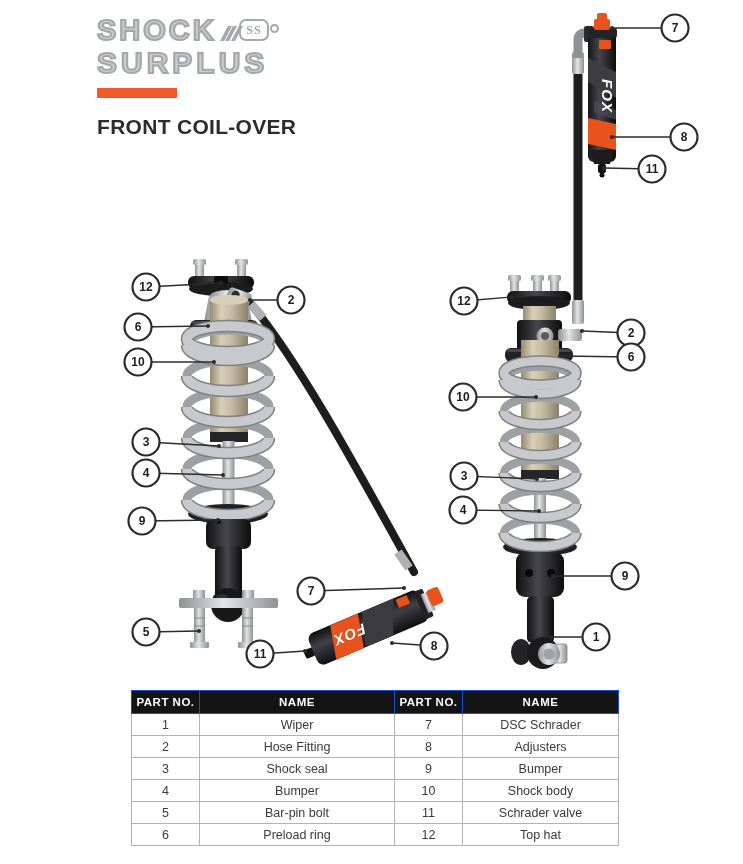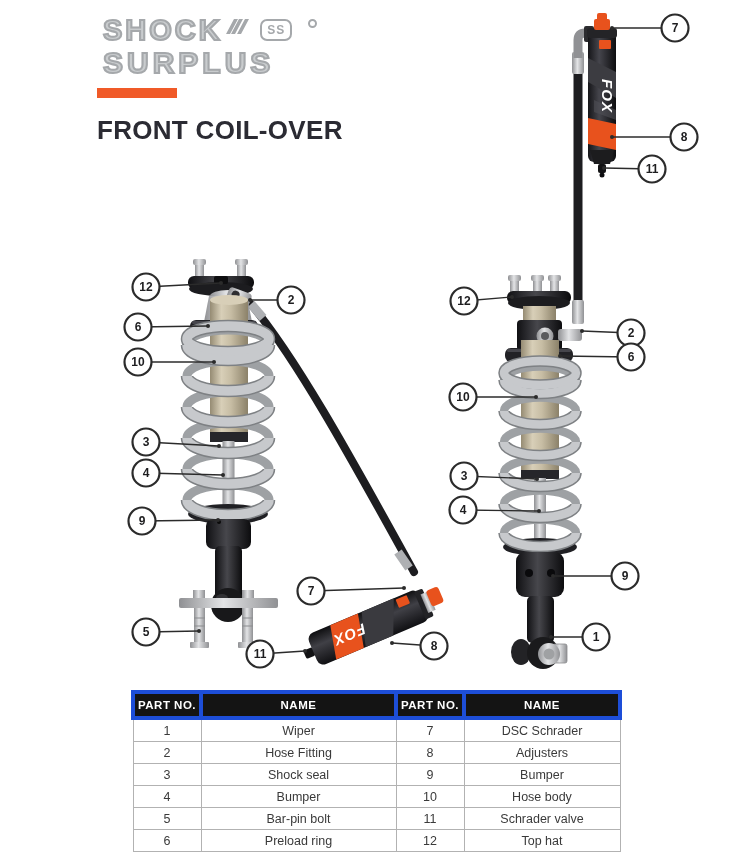--- a/index.html
+++ b/index.html
@@ -1,50 +1,50 @@
 <!DOCTYPE html>
 <html><head>
 <meta charset="utf-8">
 <style>
   html,body{margin:0;padding:0;background:#ffffff;}
   .page{position:relative;width:743px;height:864px;background:#ffffff;overflow:hidden;
         font-family:"Liberation Sans",sans-serif;}
   
-  .logo{position:absolute;left:97px;top:14px;margin-left:6px;}
+  .logo{position:absolute;left:97px;top:14px;}
   .logo-row{display:flex;align-items:center;gap:7px;height:32px;}
   .logo-word{font-weight:bold;font-size:29px;line-height:29px;letter-spacing:3px;
              color:#c9ccce;-webkit-text-stroke:2.1px #a5a8ab;}
   .logo-word2{letter-spacing:4px;font-size:30px;}
-  .logo-badge{display:flex;align-items:flex-start;gap:16px;}
+  .logo-badge{display:flex;align-items:flex-end;gap:1px;font-family:Liberation Serif, serif;}
   .spring-bars{display:flex;gap:2px;}
   .spring-bars span{display:block;width:3.5px;height:15px;background:#a5a8ab;transform:skewX(-28deg);}
   .ss-box{border:2.5px solid #a5a8ab;border-radius:7px;height:18px;padding:0 5px;display:flex;
           align-items:center;font-weight:bold;font-size:12px;letter-spacing:1px;color:#a5a8ab;}
   .deg-dot{width:5px;height:5px;border:2px solid #a5a8ab;border-radius:50%;margin-bottom:8px;}
   .accent-bar{position:absolute;left:97px;top:88px;width:80px;height:10px;background:#f05a28;}
   
-  .diagram-title{position:absolute;top:115px;font-size:26px;font-weight:800;
+  .diagram-title{position:absolute;top:115px;font-size:21px;font-weight:800;
                  color:#2b2b33;letter-spacing:.3px;white-space:nowrap;}
   .title-front{left:97px;}
   .title-rear{left:402px;}
   
   .figure{position:absolute;left:0;top:0;width:743px;height:690px;}
   .leader{stroke:#2b2b2b;stroke-width:1.4px;}
   .leader-dot{fill:#2b2b2b;}
   .co-circle{fill:#ffffff;stroke:#2b2b2b;stroke-width:2.2px;}
   .co-num{font-family:"Liberation Sans",sans-serif;font-size:12px;font-weight:bold;
           fill:#1d1d1f;text-anchor:middle;}
   .fox-label{font-family:"Liberation Sans",sans-serif;font-weight:bold;font-style:italic;
              fill:#ffffff;letter-spacing:1px;}
   
   .parts-table{position:absolute;left:131px;top:690px;width:487px;border-collapse:collapse;
                table-layout:fixed;}
   .parts-table th{background:#141414;color:#ffffff;font-size:11.5px;font-weight:bold;
                   letter-spacing:.5px;text-align:center;height:22px;padding:0;
-                  border:4px solid #1d4ed8;}
+                  border:1px solid #1d4ed8;}
   .parts-table td{font-size:12.5px;color:#3a3a3a;text-align:center;height:21px;padding:0;
                   border:1px solid #b2b2b2;background:#ffffff;}
   .col-no{width:68px;}
   .col-name1{width:195px;}
   .col-no2{width:68px;}
   .col-name2{width:156px;}
 </style>
 </head>
 <body>
 
@@ -431,21 +431,21 @@
         <tr>
           <td>3</td>
           <td>Shock seal</td>
           <td>9</td>
           <td>Bumper</td>
         </tr>
         <tr>
           <td>4</td>
           <td>Bumper</td>
           <td>10</td>
-          <td>Hose body</td>
+          <td>Shock body</td>
         </tr>
         <tr>
           <td>5</td>
           <td>Bar-pin bolt</td>
           <td>11</td>
           <td>Schrader valve</td>
         </tr>
         <tr>
           <td>6</td>
           <td>Preload ring</td>

